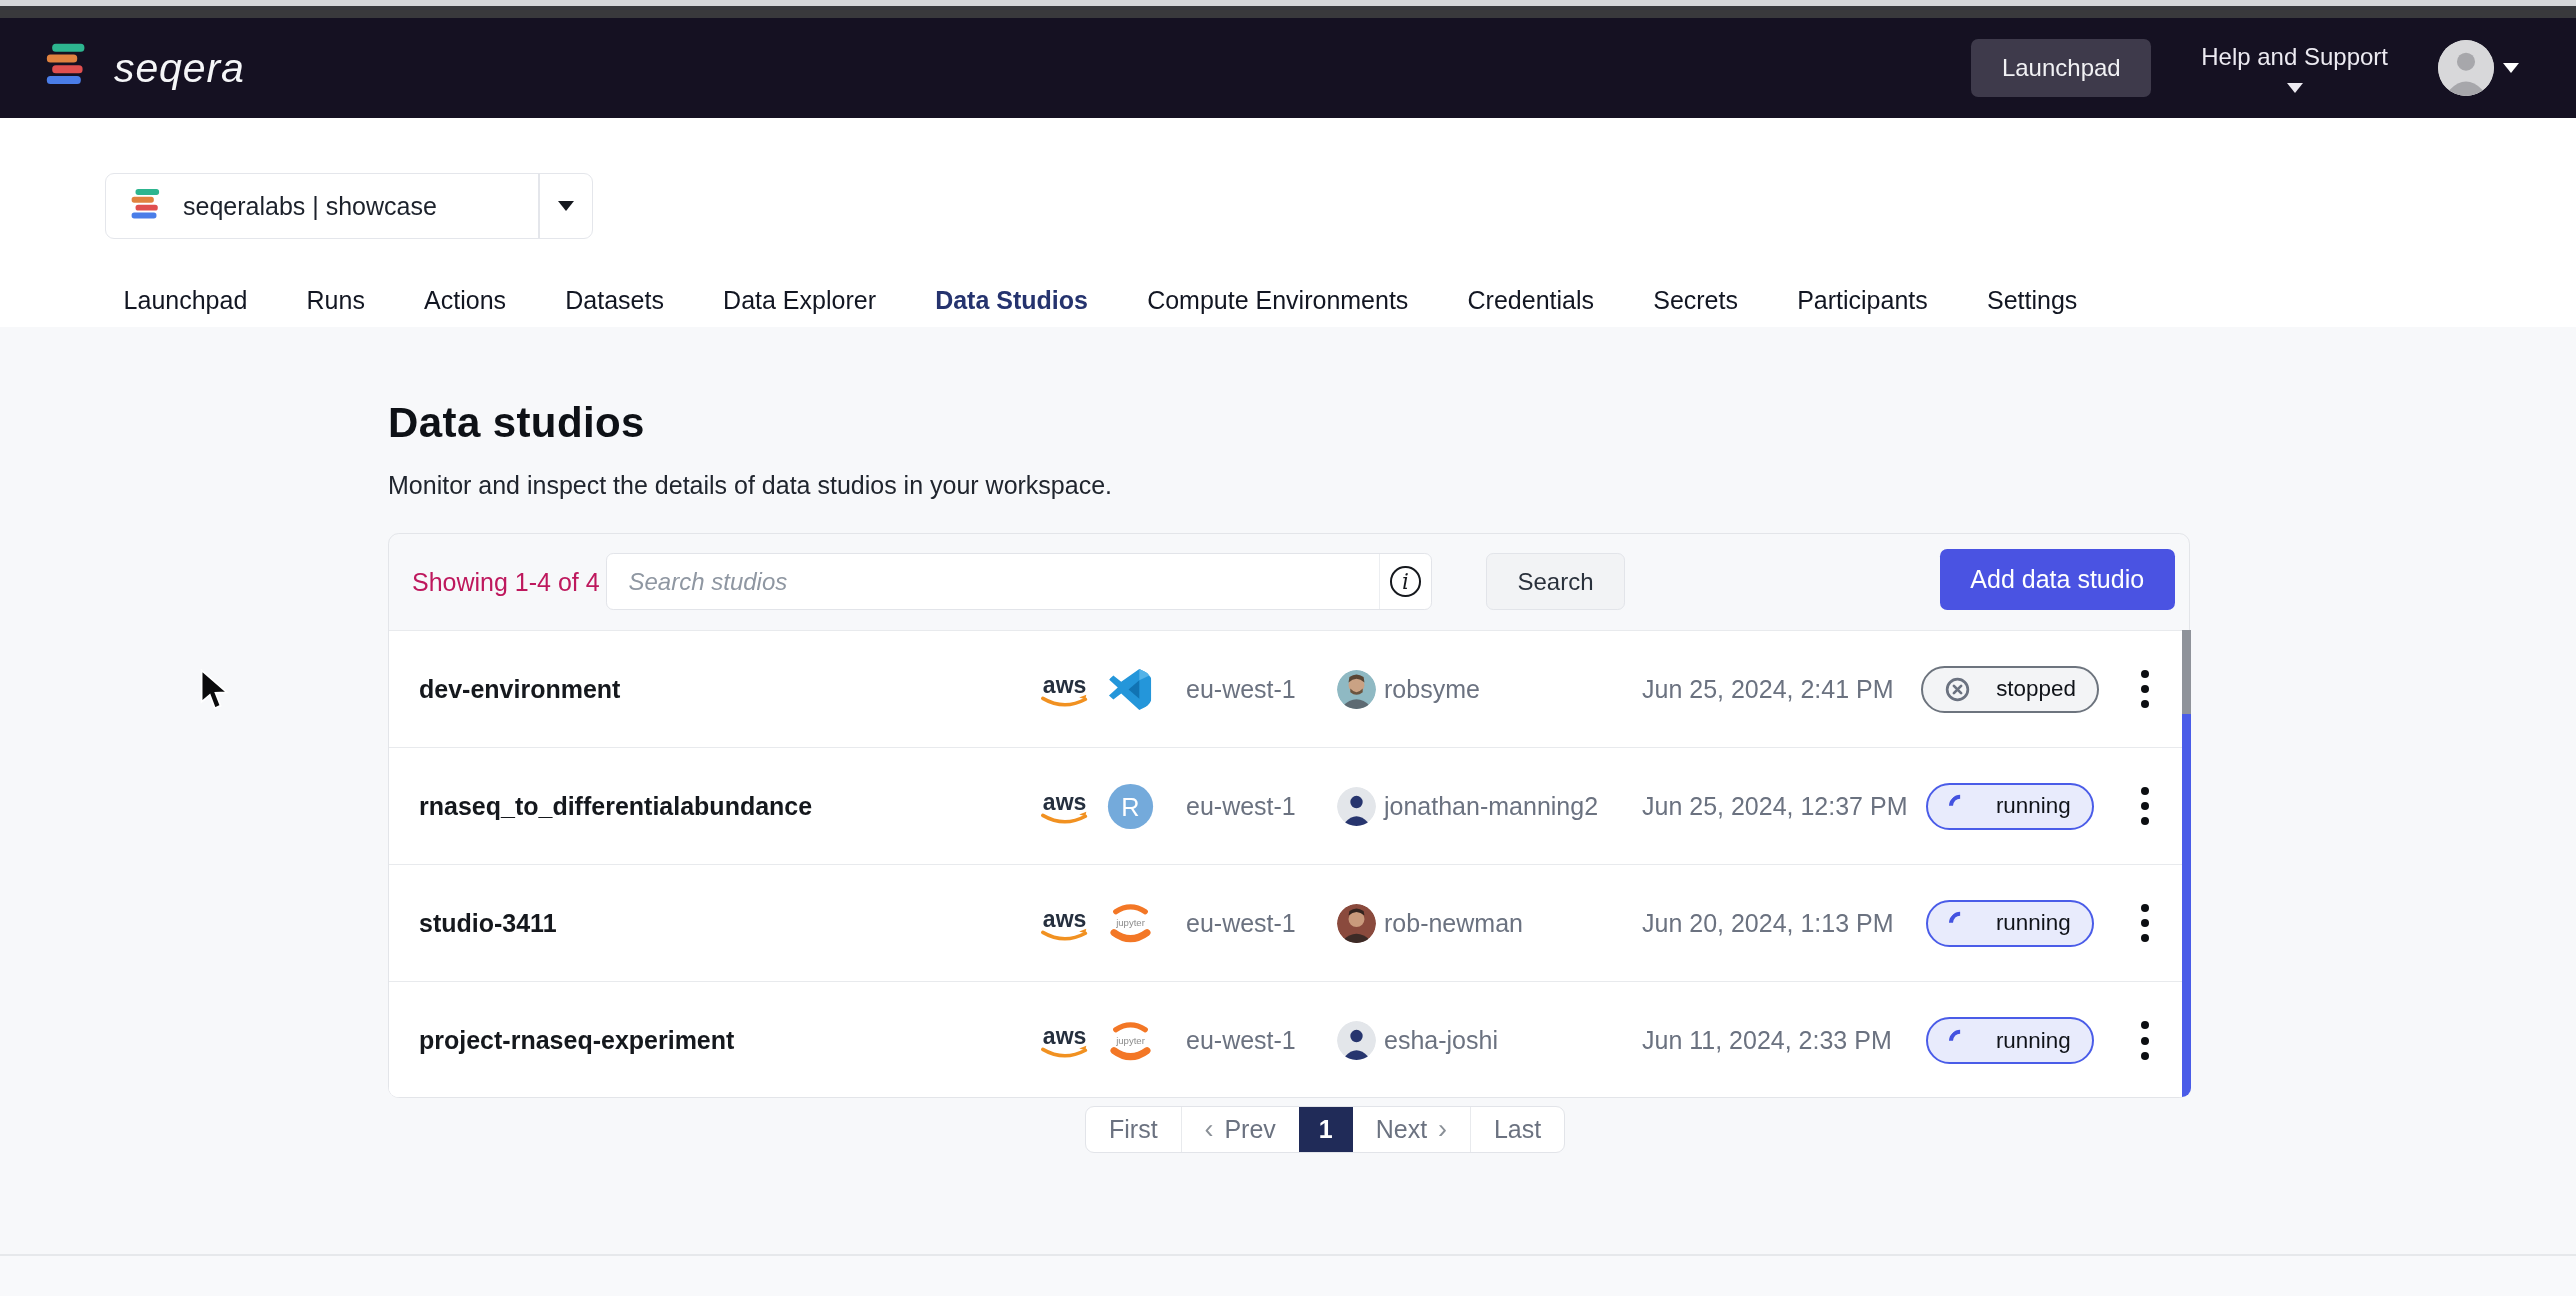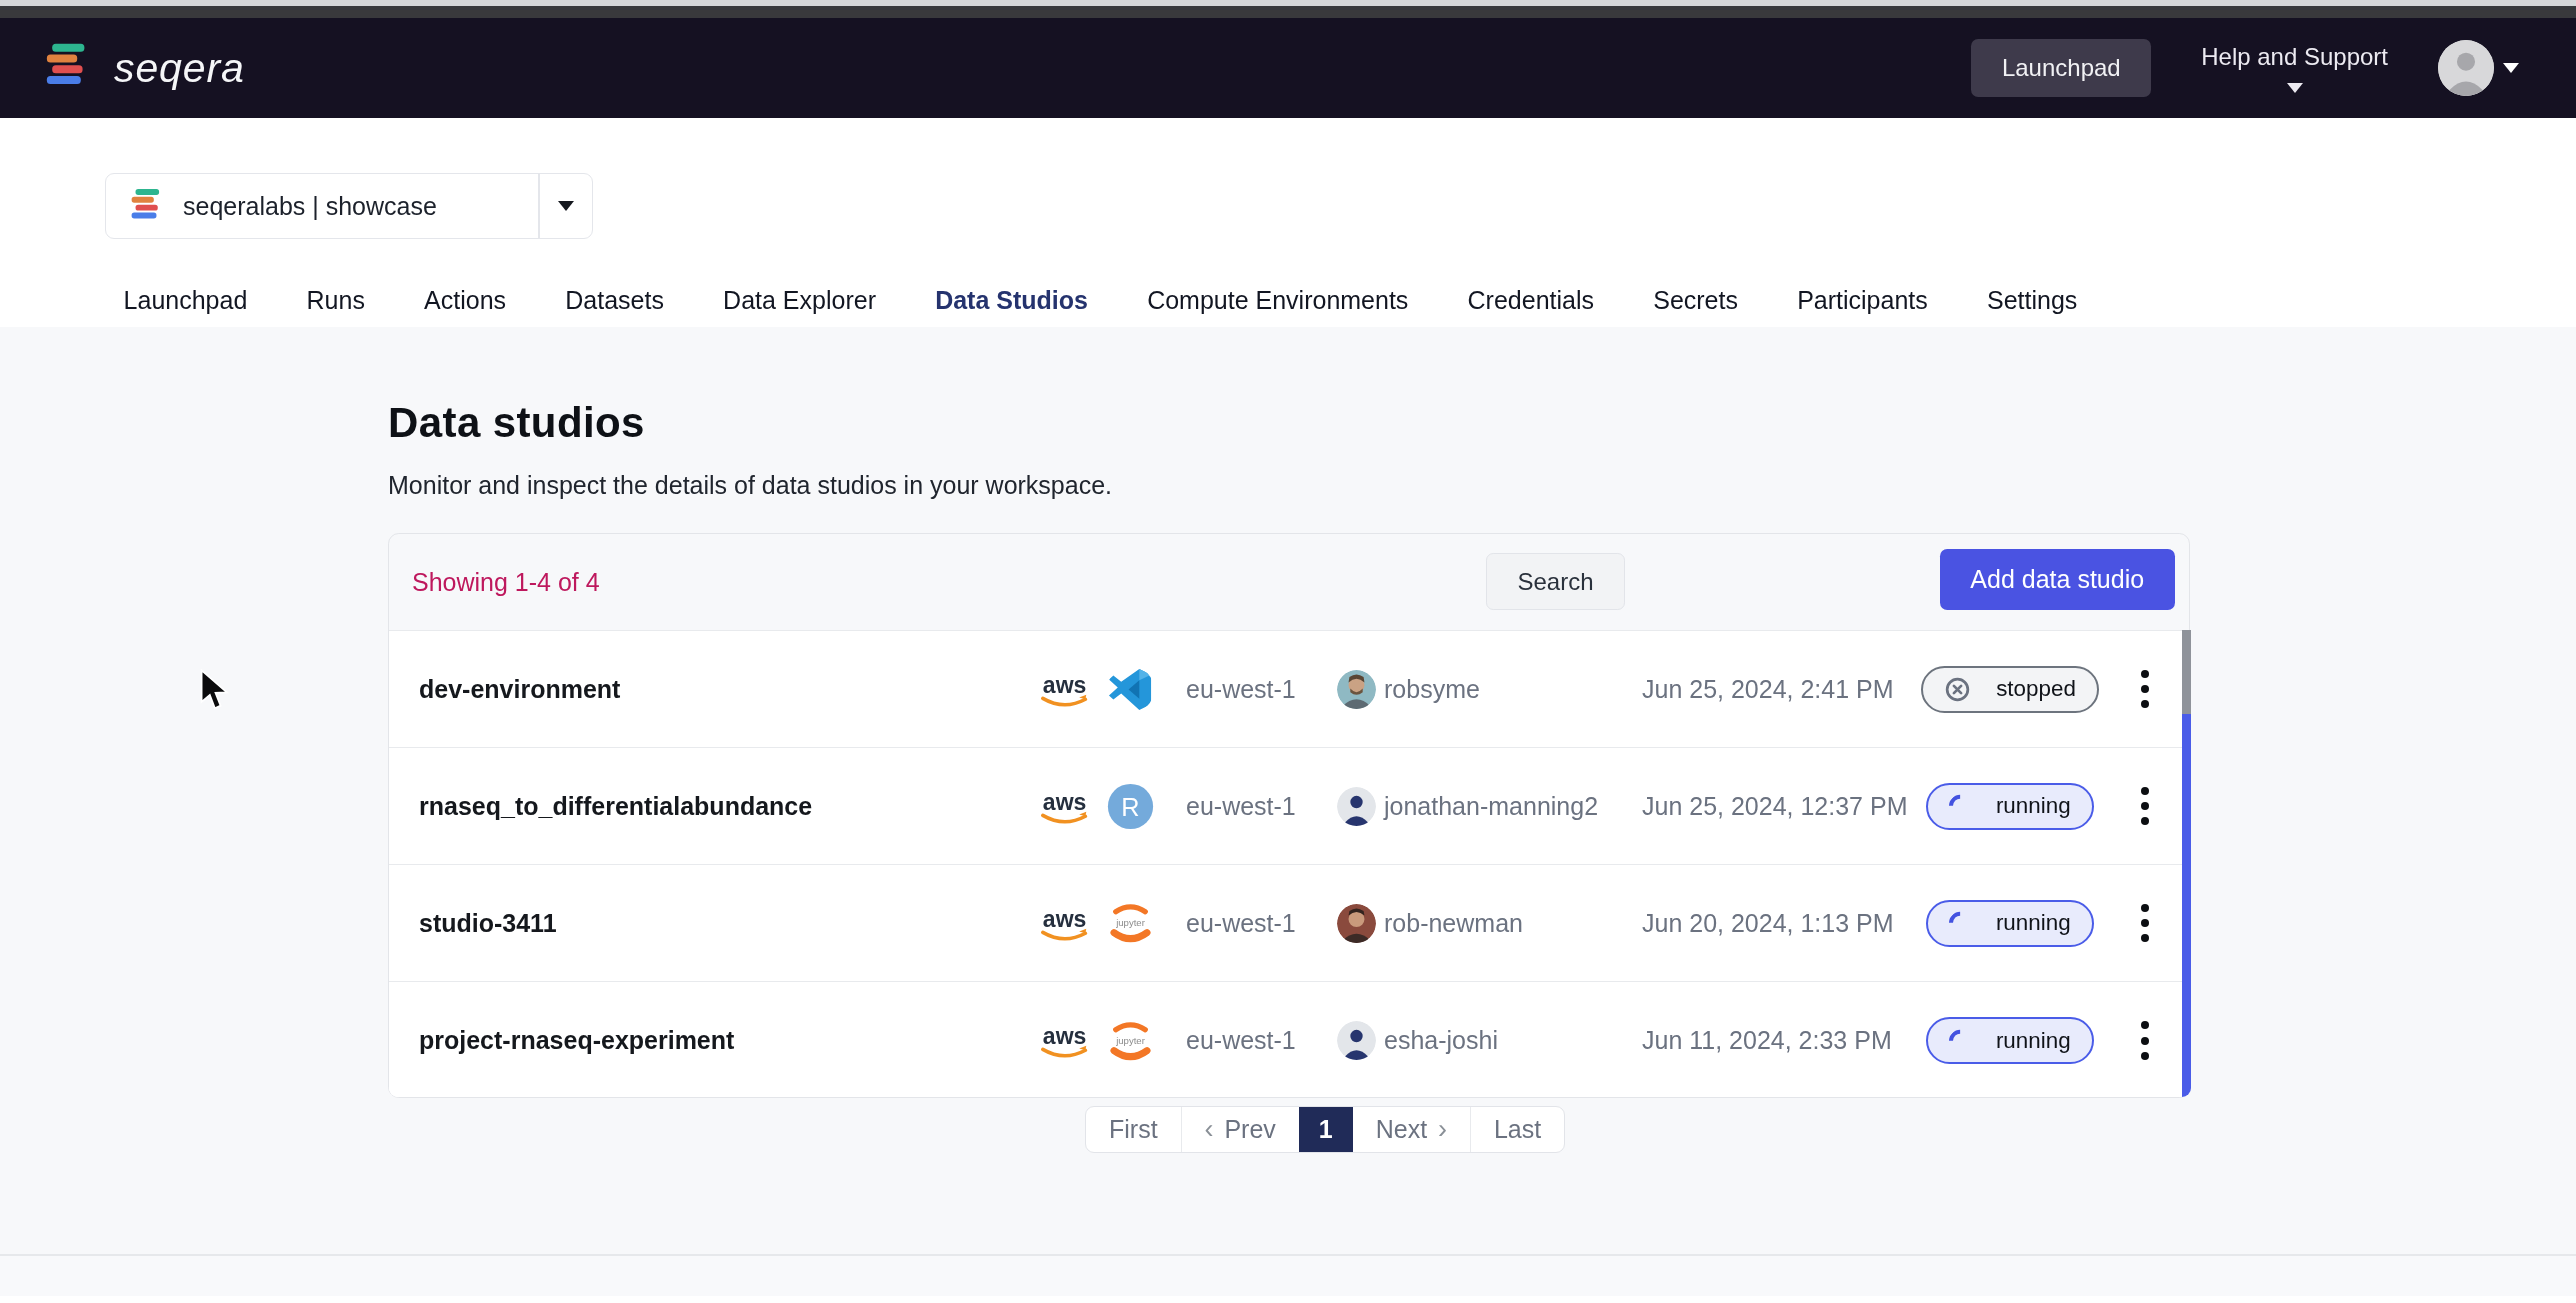--- a/index.html
+++ b/index.html
@@ -161,20 +161,26 @@
       </nav>
   </div>
 
   <main class="main">
     <h1 class="page-title">Data studios</h1>
     <p class="page-subtitle">Monitor and inspect the details of data studios in your workspace.</p>
 
     <section class="card">
       <div class="toolbar">
         <span class="showing">Showing 1-4 of 4</span>
+        <div class="search-box">
+          <input class="search-input" type="text" placeholder="Search studios" style="">
+          <span class="search-info">
+            <span class="info-glyph">i</span>
+          </span>
+        </div>
         <button class="search-btn">Search</button>
         <button class="add-btn">Add data studio</button>
       </div>
 
       <div class="rows" id="rows">
           <div class="row">
             <div class="cell c-name">dev-environment</div>
             <div class="cell c-icons">
               <svg width="56" height="39" viewBox="0 0 62 44">
     <text x="6" y="26" font-size="26" font-weight="700" fill="#252f3e">aws</text>

